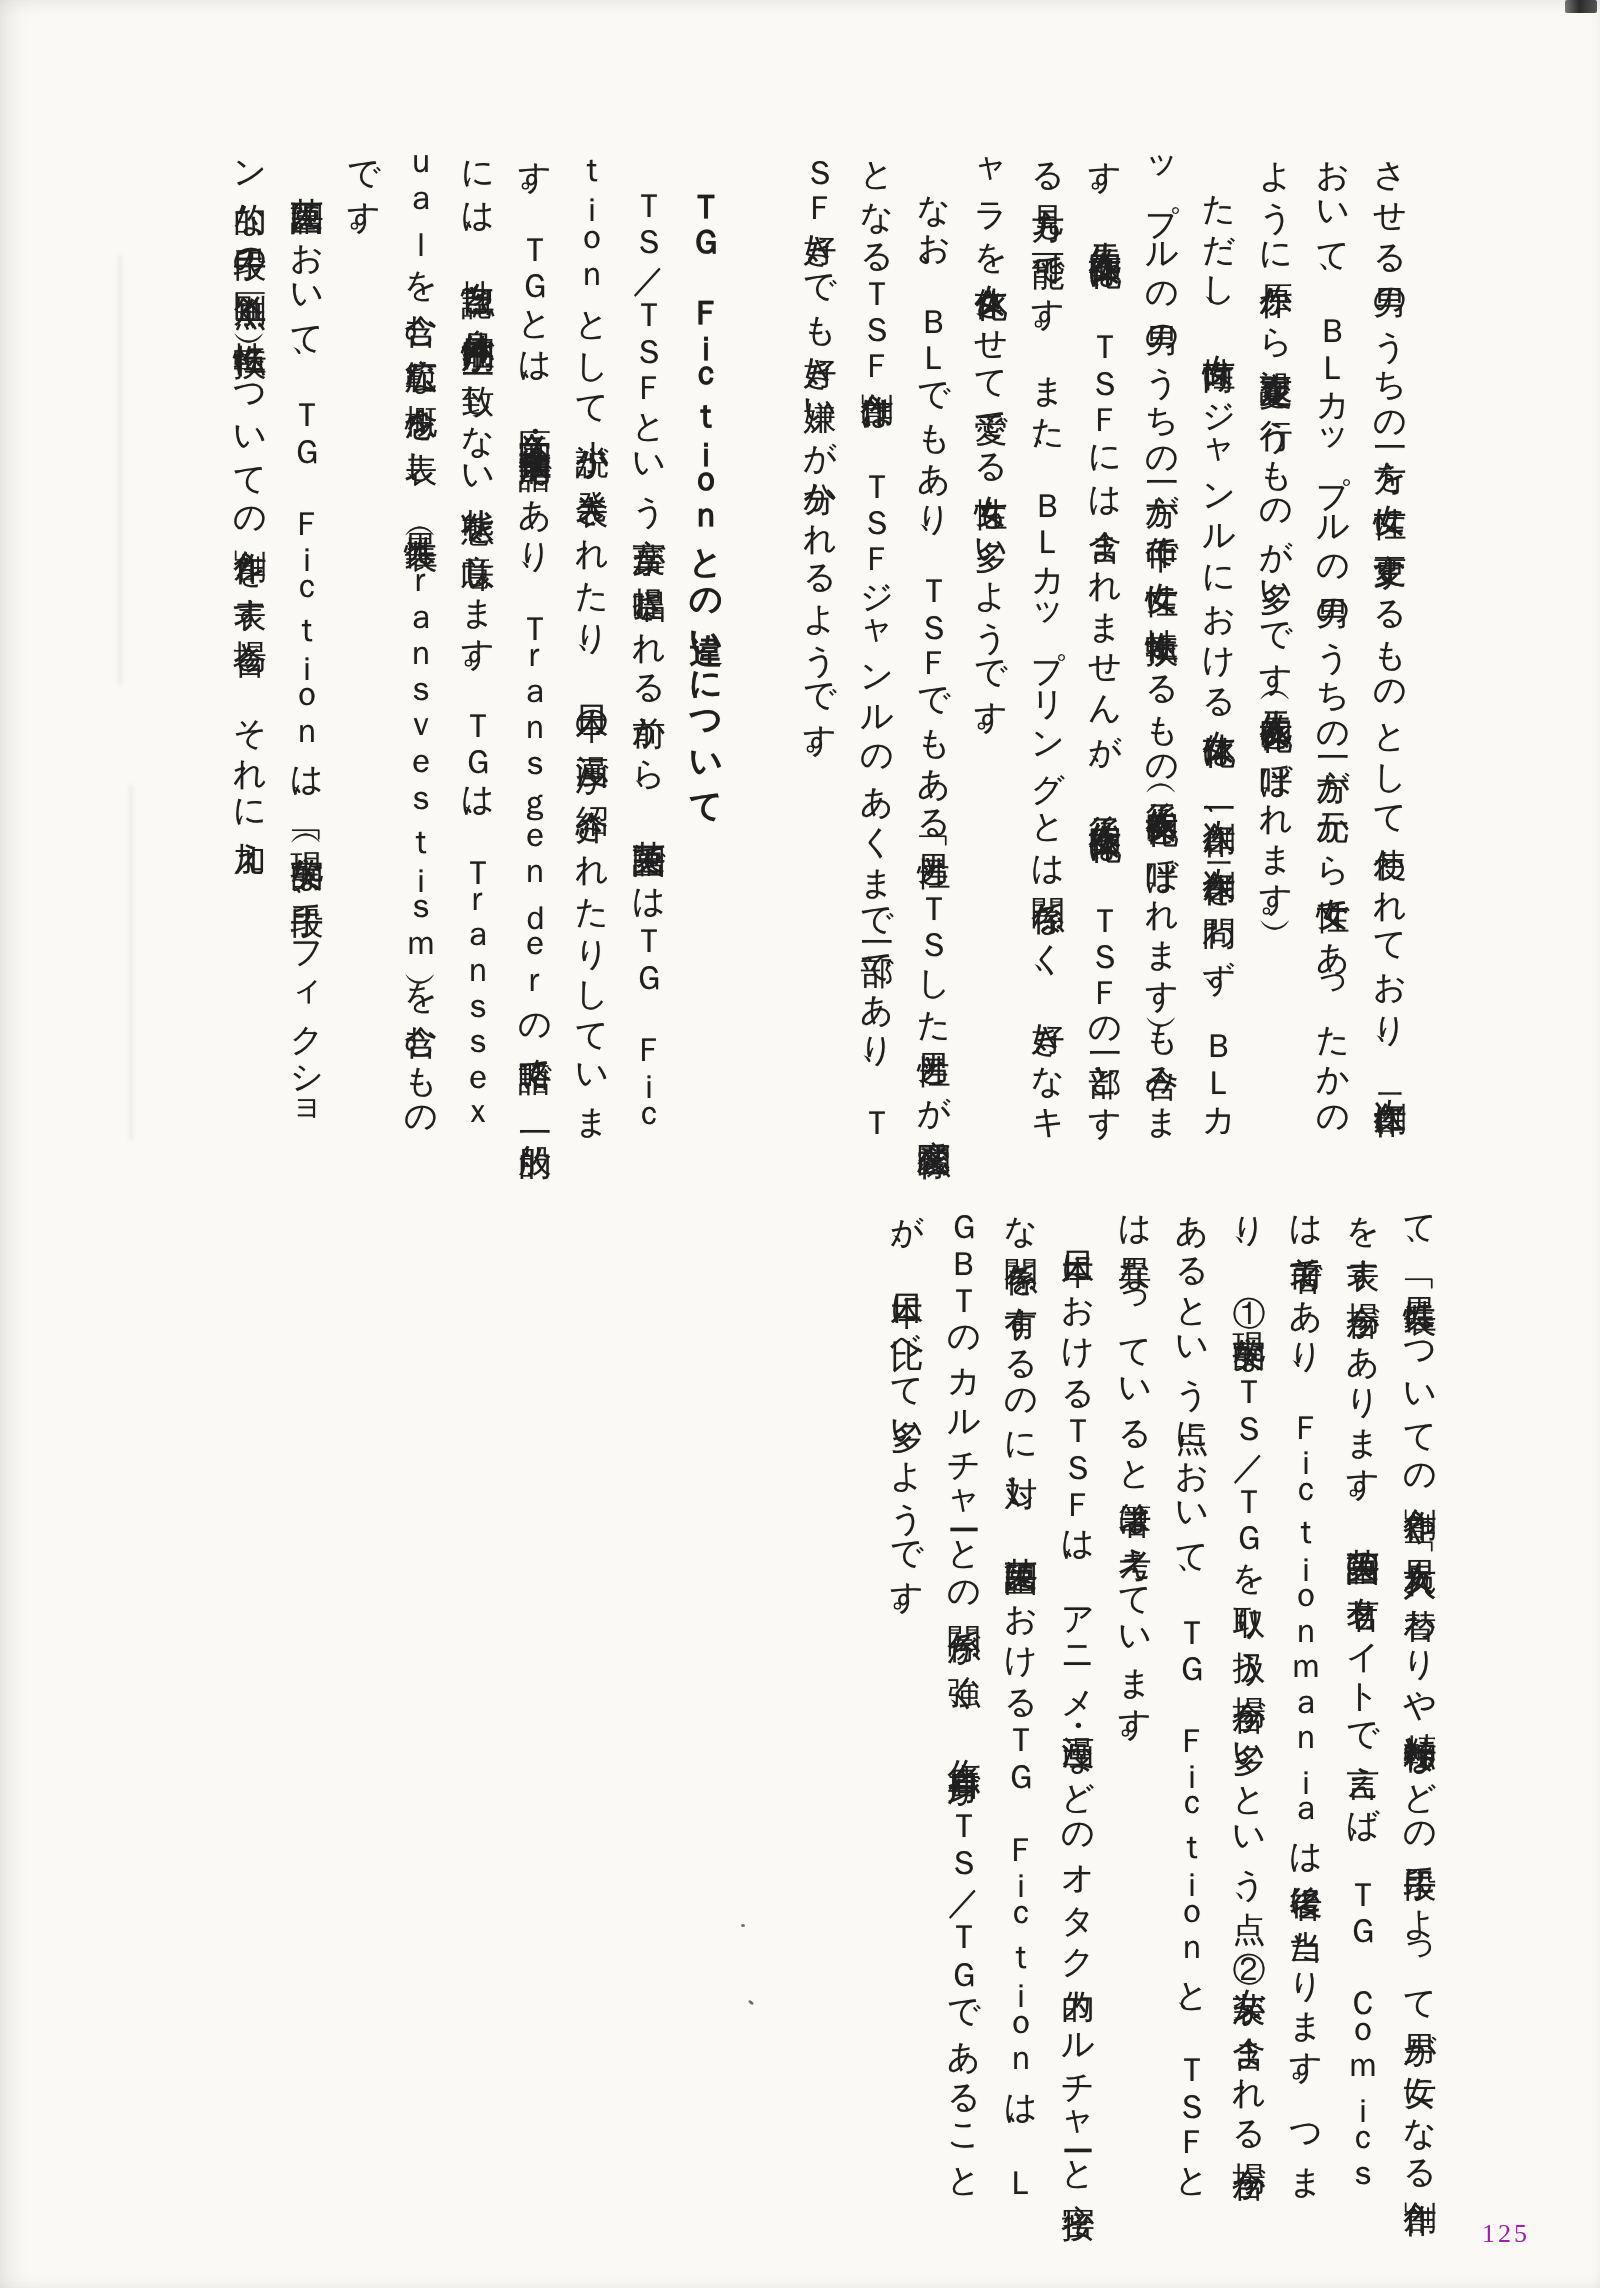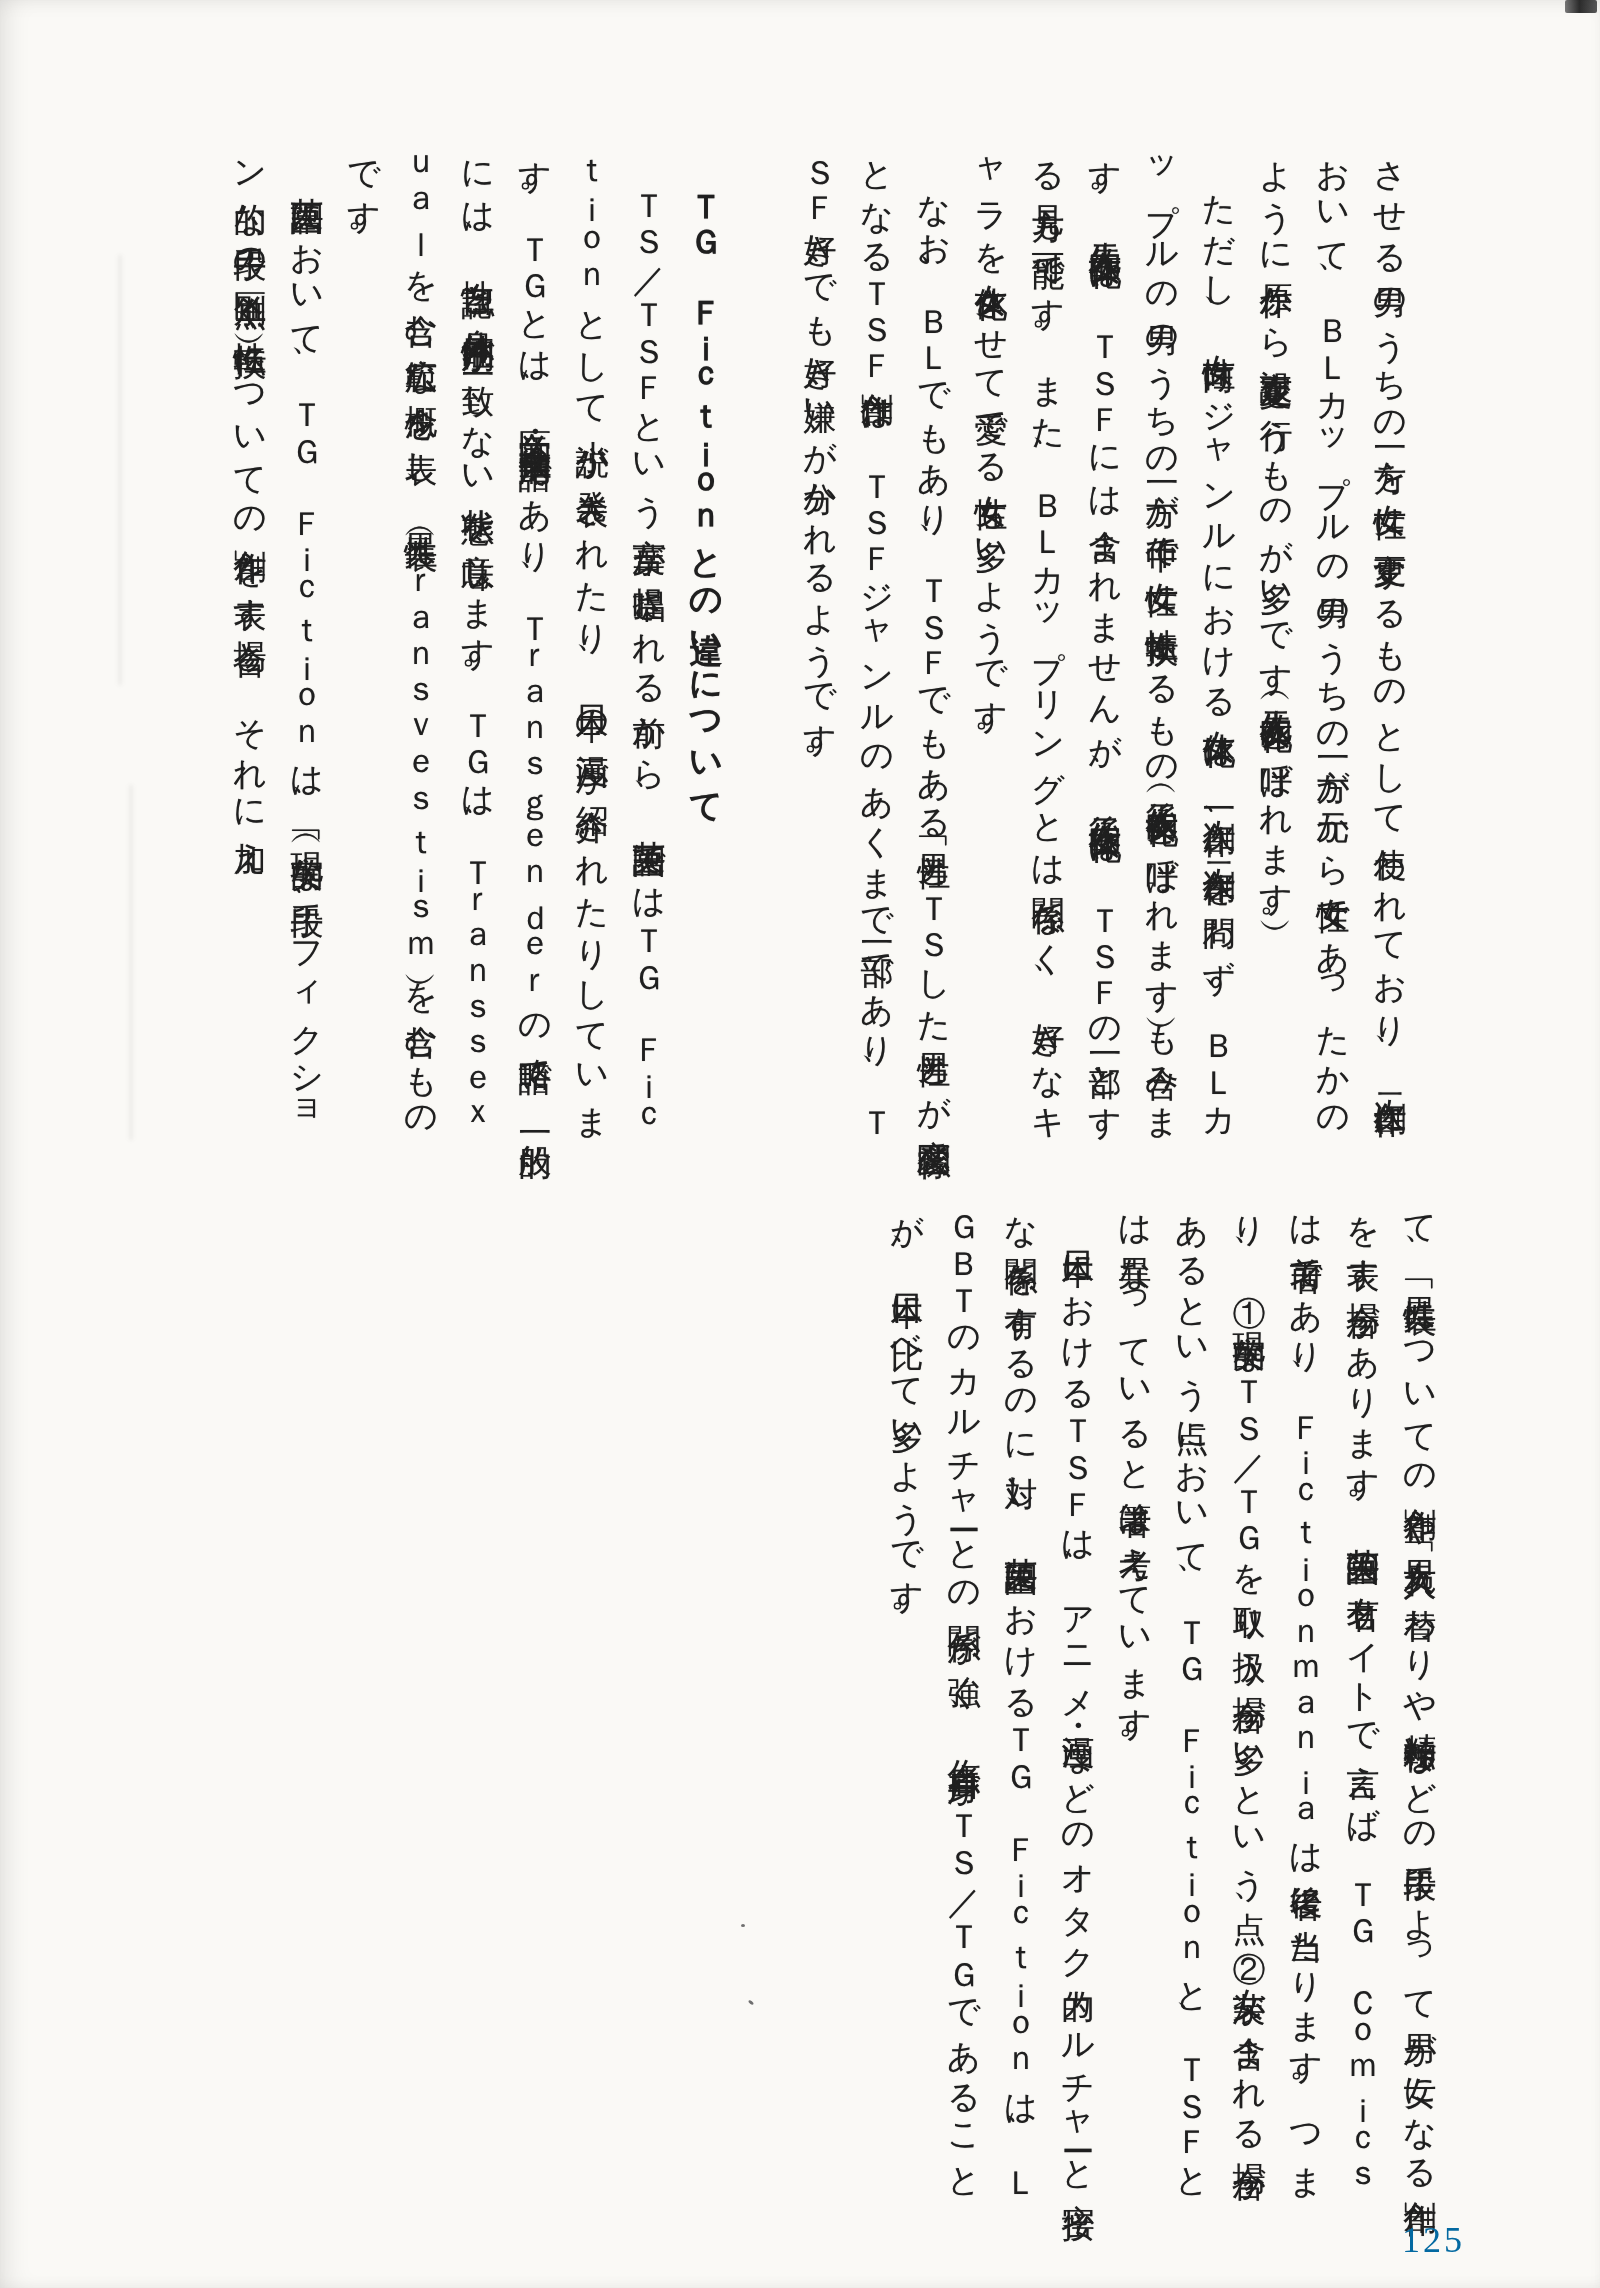--- a/index.html
+++ b/index.html
@@ -48,25 +48,25 @@
     font-weight: bold;
     text-indent: 1em;
     margin-right: 57px;           
   }
 
   .vblock.top    { top: 138px;  right: 182px; height: 986px; }
   .vblock.bottom { top: 1192px; right: 152px; height: 992px; }
 
   .page-number {
     position: absolute;
-    left: 1402px;
+    left: 1482px;
     top: 2219px;
-    font-size: 36px;
+    font-size: 26px;
     letter-spacing: 3px;
-    color: #0369a1;
+    color: #a21caf;
   }
 
   
   .corner-mark {
     position: absolute;
     top: 0;
     right: 3px;
     width: 32px;
     height: 13px;
     background: linear-gradient(90deg, #7a7a7a, #2e2e2e 45%, #5a5a5a);

